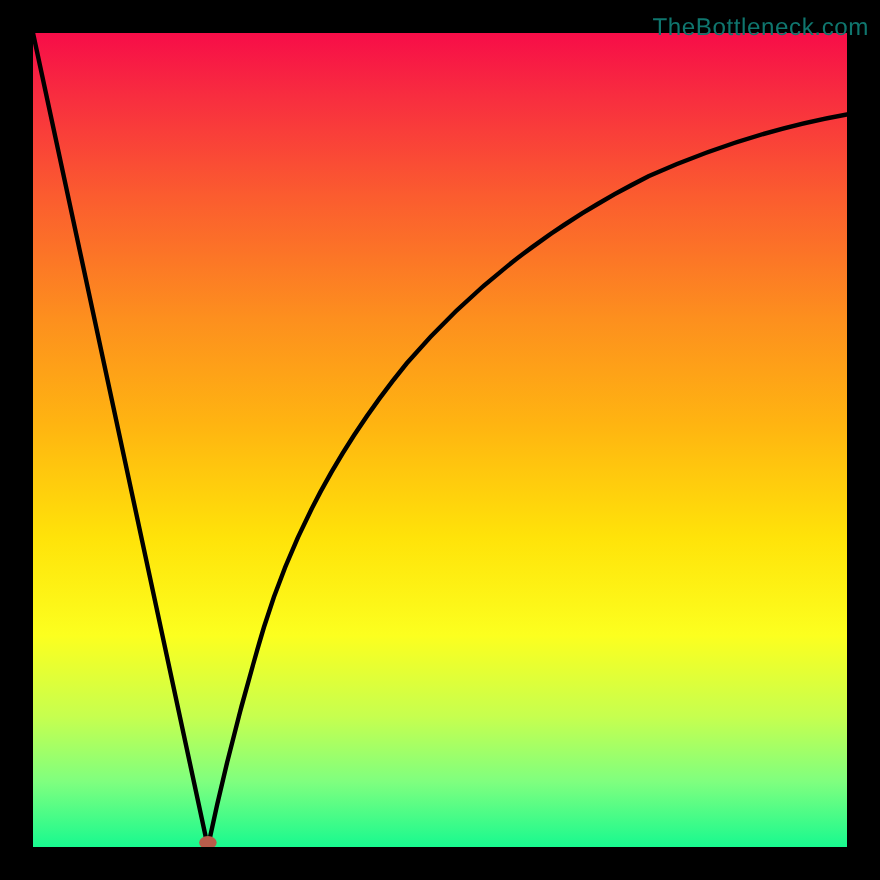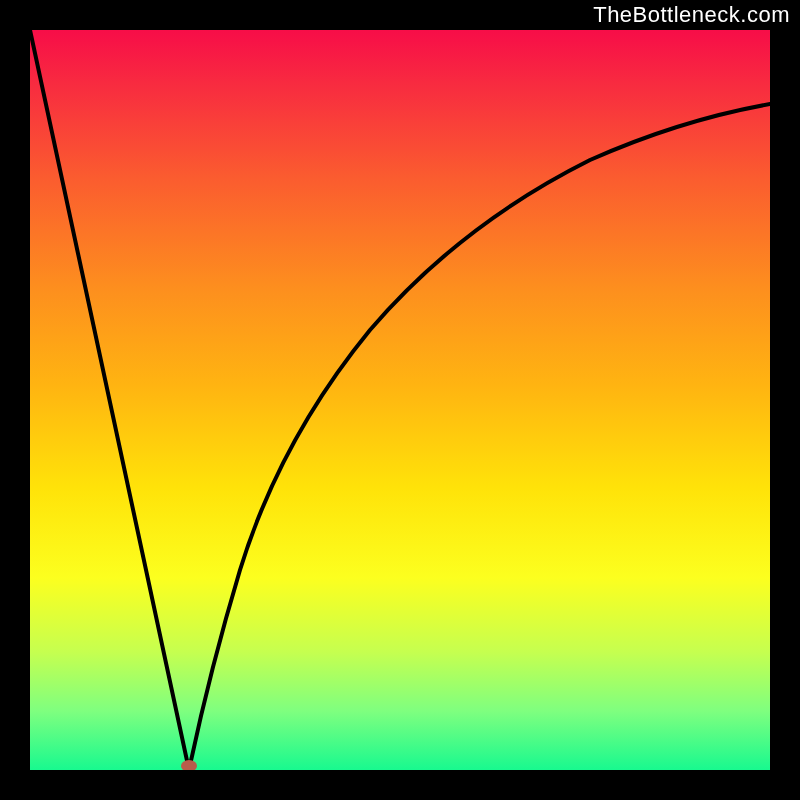--- a/index.html
+++ b/index.html
@@ -12,23 +12,23 @@
     font-family: Arial, Helvetica, sans-serif;
   }
   .frame {
     position: relative;
     width: 800px;
     height: 800px;
     background: #000;
   }
   .watermark {
     position: absolute;
-    top: 2px;
+    top: 12px;
     right: 10px;
-    color: #ffffff;
+    color: #0f766e;
     font-size: 22px;
     letter-spacing: 0.5px;
     z-index: 50;
   }
   .plot-area {
     position: absolute;
     left: 30px;
     top: 30px;
     width: 740px;
     height: 740px;

